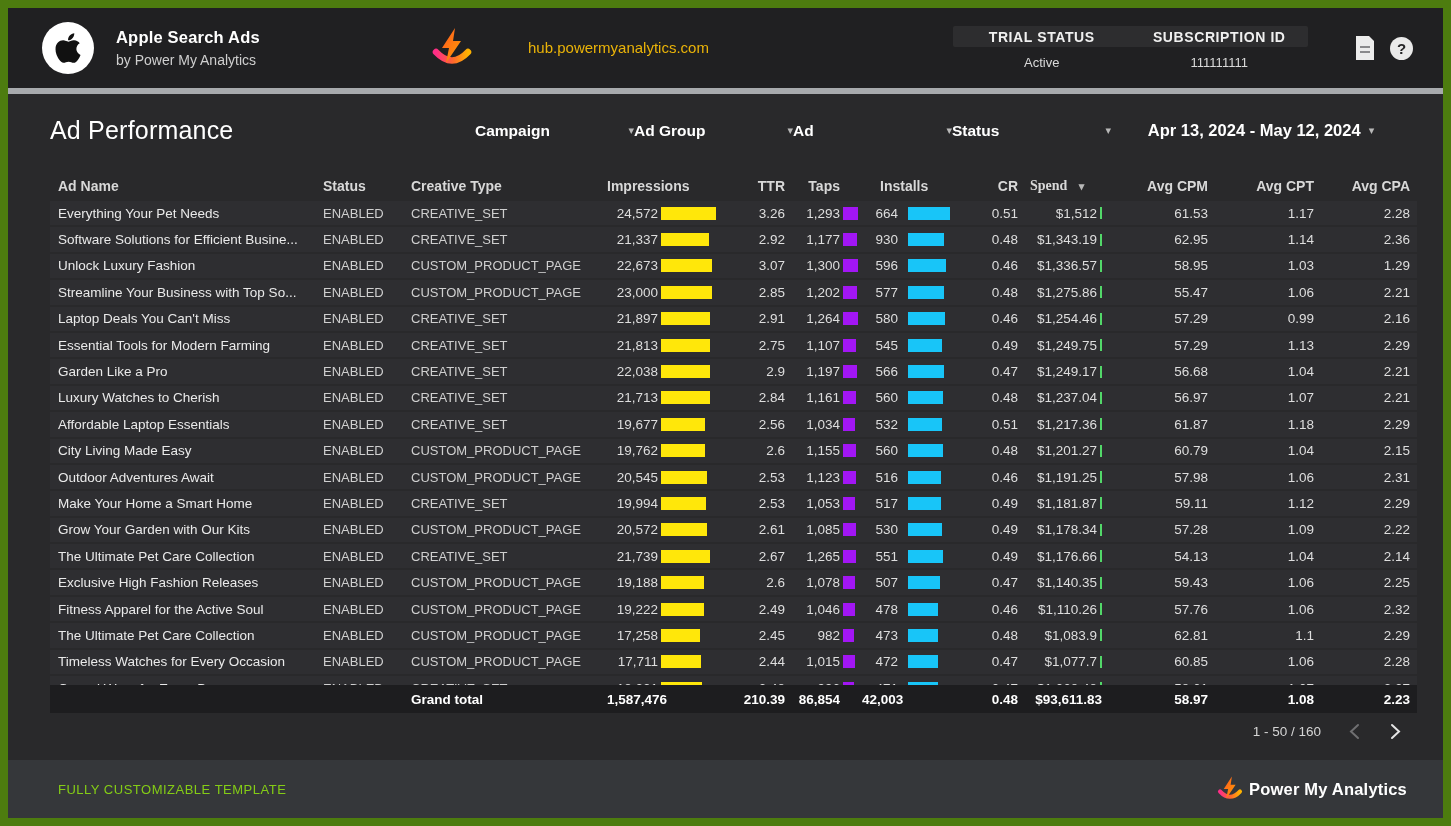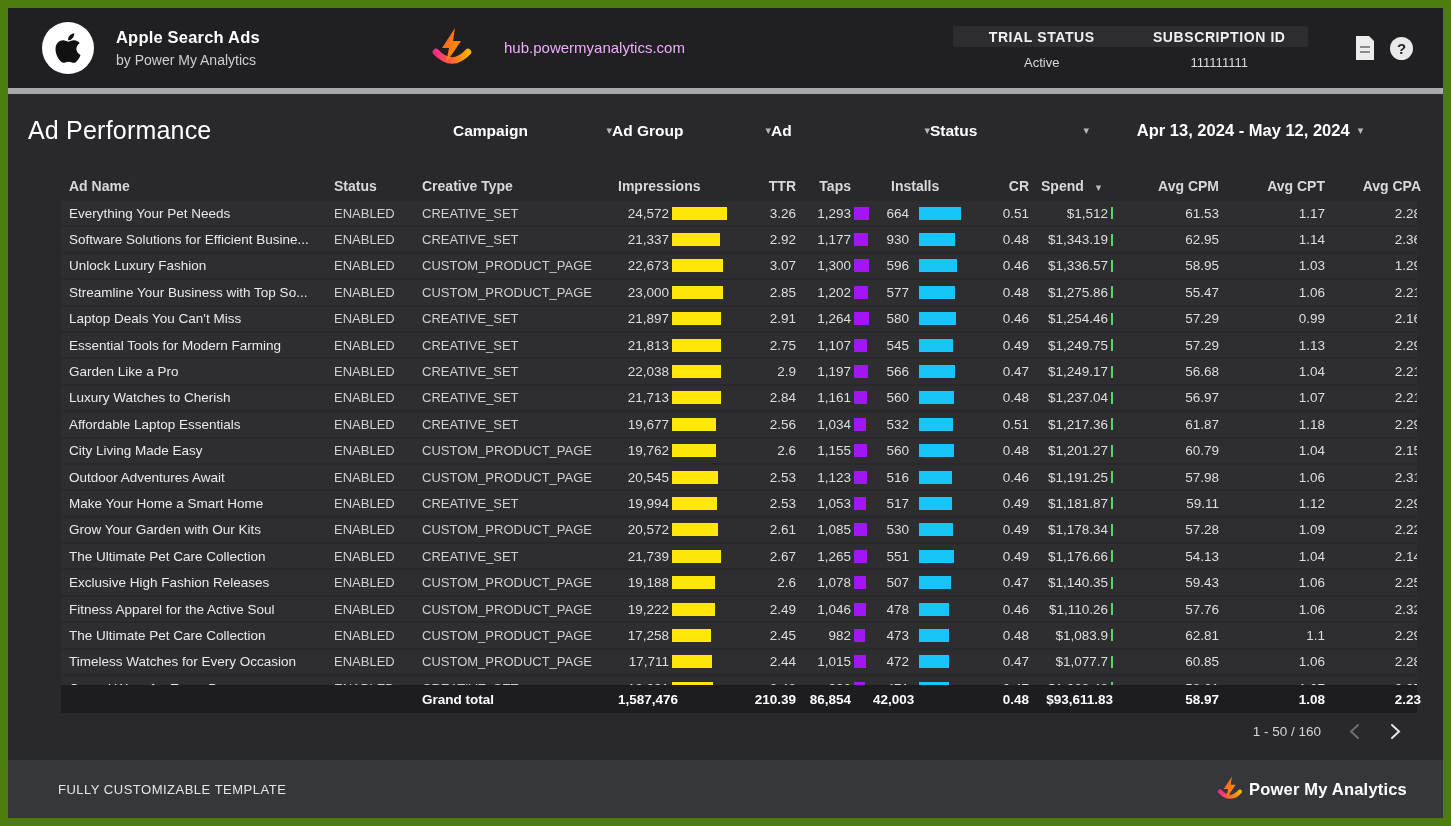--- a/index.html
+++ b/index.html
@@ -11,49 +11,49 @@
   .topbar { height:80px; background:#202022; display:flex; align-items:center; flex:0 0 auto; }
   .brand-left { display:flex; align-items:center; padding-left:34px; width:420px; flex:0 0 auto; }
   .apple-circle { width:52px; height:52px; border-radius:50%; background:#ffffff; display:flex; align-items:center; justify-content:center; }
   .brand-titles { margin-left:22px; }
   .brand-title { color:#fff; font-weight:bold; font-size:16.5px; letter-spacing:.2px; }
   .brand-sub { color:#cfcfcf; font-size:14px; margin-top:5px; }
   .notice { display:flex; align-items:center; }
   .pma-mark { width:48px; height:48px; flex:0 0 auto; }
   .notice-text { margin-left:28px; font-size:15px; line-height:1.5; }
   .notice-line { color:#e8e8e8; }
-  .notice-link { color:#f0abfc; text-decoration:none; display:inline-block; }
+  .notice-link { color:#eab308; text-decoration:none; display:inline-block;margin-left:24px; }
   .trial-box { margin-left:auto; width:355px; flex:0 0 auto; }
   .trial-head { background:#2d2d2f; border-radius:2px; display:flex; height:21px; align-items:center; }
   .trial-head div { flex:1; text-align:center; color:#f0f0f0; font-weight:bold; font-size:14px; letter-spacing:.6px; }
   .trial-vals { display:flex; margin-top:8px; }
   .trial-vals div { flex:1; text-align:center; color:#d9d9d9; font-size:13px; }
   .top-icons { display:flex; align-items:center; gap:14px; margin-left:46px; padding-right:30px; }
   .help-circle { width:23px; height:23px; border-radius:50%; background:#e9e9e9; color:#242426; font-weight:bold; font-size:15px; display:flex; align-items:center; justify-content:center; }
 
   .gray-band { height:6px; background:#a7aaad; flex:0 0 auto; }
 
   
   .main { background:#29292b; flex:1 1 auto; overflow:hidden; }
-  .title-row { display:flex; align-items:center; padding:22px 42px 0 20px; }
+  .title-row { display:flex; align-items:center; padding:22px 42px 0 42px; }
   .page-title { color:#ffffff; font-size:25px; font-weight:500; letter-spacing:.2px; width:425px; flex:0 0 auto; }
   .filters { display:flex; align-items:center; flex:1 1 auto; }
   .dropdown { display:flex; align-items:center; justify-content:space-between; width:159px; color:#fff; font-size:15.5px; font-weight:bold; cursor:pointer; }
   .caret { color:#b8b8b8; font-size:11px; margin-left:8px; }
   .date-dropdown { display:flex; align-items:center; flex:1 1 auto; margin-left:10px; color:#fff; font-size:16.5px; font-weight:bold; cursor:pointer; }
 
   
   .table-panel { margin:26px 42px 0 42px; width:1367px; }
-  .trow { display:grid; grid-template-columns:265px 88px 196px 51px 66px 61px 55px 22px 36px 54px 66px 84px 106px 106px 96px; align-items:center; padding:0 8px;margin-left:11px; }
+  .trow { display:grid; grid-template-columns:265px 88px 196px 51px 66px 61px 55px 22px 36px 54px 66px 84px 106px 106px 96px; align-items:center; padding:0 8px; }
   .thead { height:30px; color:#d8d8d8; font-weight:bold; font-size:14px; }
   .h-left { text-align:left; }
   .h-right { text-align:right; }
   .col-span2 { grid-column:span 2; }
   .pad-l18 { padding-left:18px; }
-  .pad-l12 { padding-left:12px; }
+  .pad-l12 { padding-left:12px;font-family:Liberation Serif, serif; }
 
   .rows-viewport { height:484px; overflow:hidden; }
   .drow { height:24.4px; background:#2e2e31; margin-bottom:2px; font-size:13.5px; color:#dedede; }
   .c-name { color:#eaeaea; white-space:nowrap; overflow:hidden; }
   .c-plain { color:#cfcfcf; font-size:13px; white-space:nowrap; overflow:hidden; }
   .c-num { text-align:right; white-space:nowrap; }
   .barcell { padding-left:3px; }
   .barcell-inst { padding-left:10px; }
   .bar { height:13px; }
   .bar-impressions { background:#ffe70a; }
@@ -62,21 +62,21 @@
   .spend-cell { display:flex; align-items:center; justify-content:flex-end; }
   .spend-tick { width:2px; height:12px; background:#52d869; margin-left:3px; flex:0 0 auto; }
 
   .gtotal { height:28px; background:#1d1d1f; color:#ffffff; font-weight:bold; font-size:13.5px; }
   .pagination { height:36px; display:flex; align-items:center; justify-content:flex-end; padding-right:14px; }
   .page-range { color:#d5d5d5; font-size:13.5px; }
   .pg-btn { background:none; border:none; padding:0; margin-left:26px; cursor:pointer; display:flex; align-items:center; }
 
   
   .footer { height:58px; background:#35373a; flex:0 0 auto; display:flex; align-items:center; padding:0 36px 0 50px; }
-  .footer-left { color:#e5e5e5; font-size:13px; letter-spacing:.5px; }
+  .footer-left { color:#84cc16; font-size:13px; letter-spacing:.5px; }
   .footer-brand { margin-left:auto; display:flex; align-items:center; gap:4px; }
   .footer-brand-text { color:#ffffff; font-weight:bold; font-size:16.5px; letter-spacing:.2px; }
 </style>
 </head>
 <body>
 
 <div class="frame">
 
   <div class="topbar">
     <div class="brand-left">

